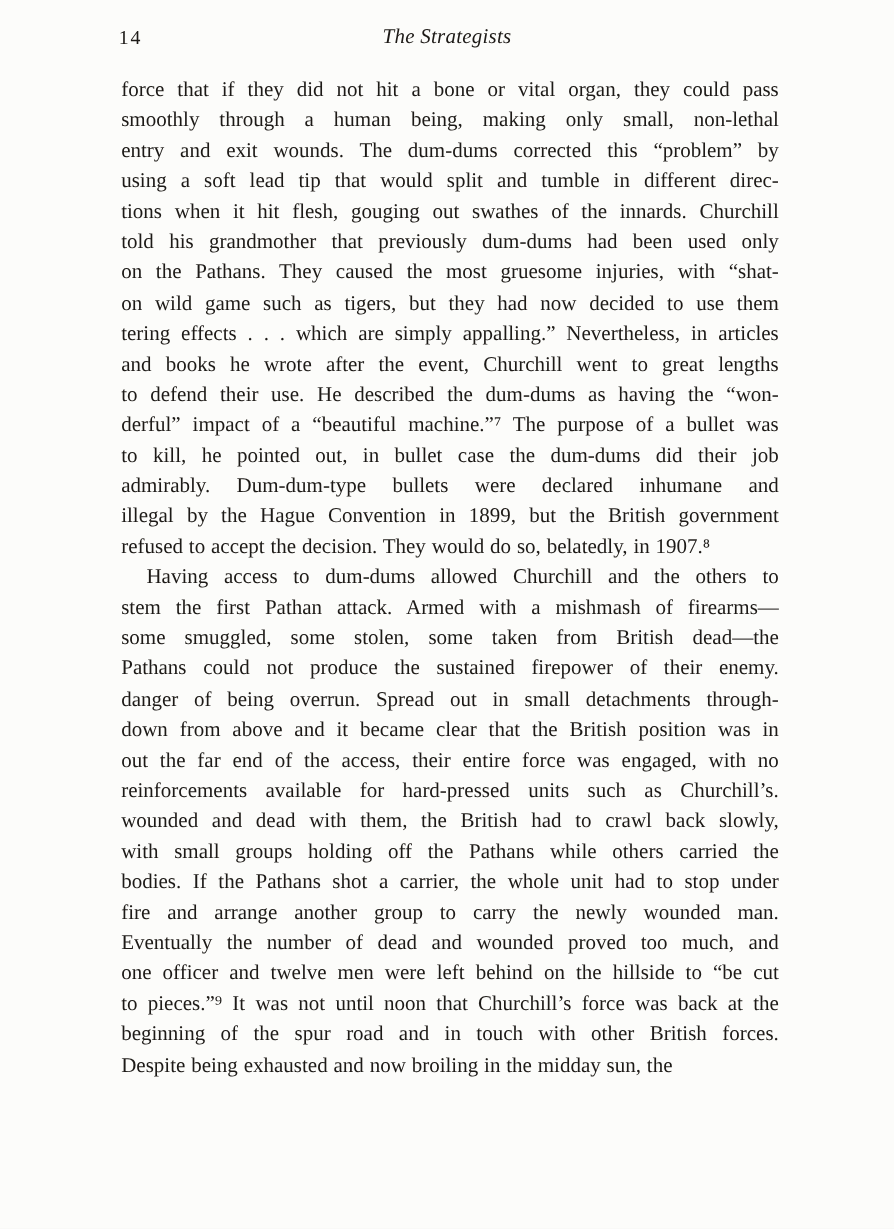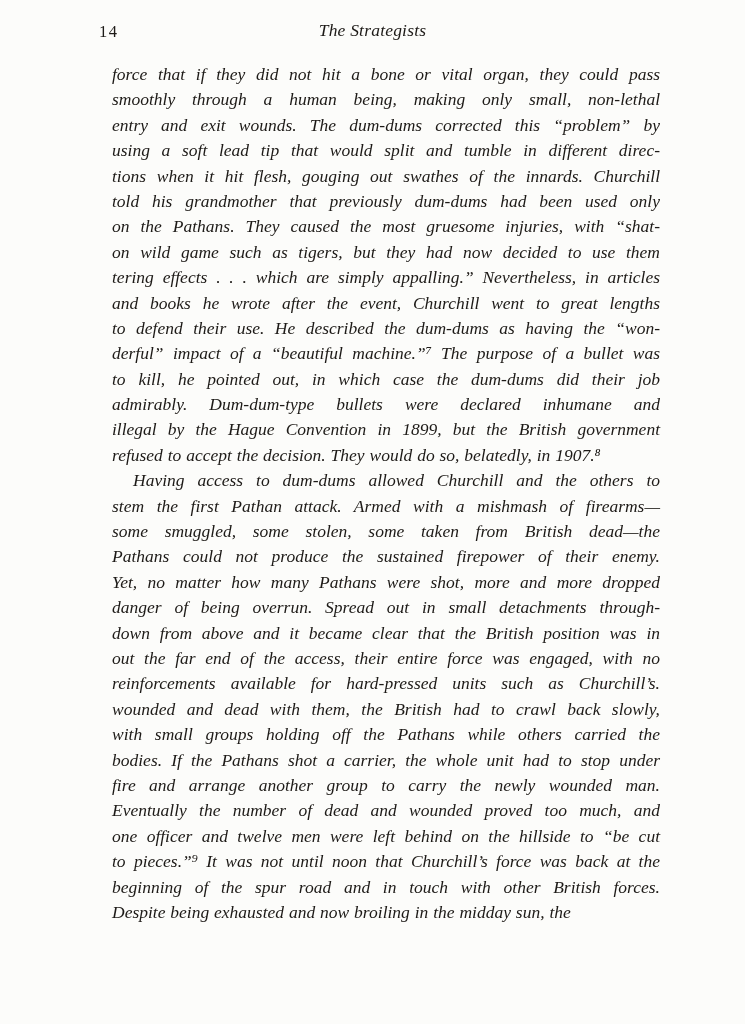--- a/index.html
+++ b/index.html
@@ -39,24 +39,23 @@
     left: 0;
     top: 0;
     width: 745px;
     text-align: center;
     font-style: italic;
     font-size: 17.5px;
     letter-spacing: 0.2px;
   }
   .text-block {
     position: absolute;
-    left: 112px;
+    left: 101px;
     top: 62px;
     width: 548px;
-    font-style: italic;
   }
   .line {
     font-size: 17.5px;
     line-height: 25.4px;
     height: 25.4px;
     white-space: nowrap;
     text-align: justify;
     text-align-last: justify;
     word-spacing: 0.5px;
   }
@@ -81,29 +80,28 @@
       <div class="line">entry and exit wounds. The dum-dums corrected this “problem” by</div>
       <div class="line">using a soft lead tip that would split and tumble in different direc-</div>
       <div class="line">tions when it hit flesh, gouging out swathes of the innards. Churchill</div>
       <div class="line">told his grandmother that previously dum-dums had been used only</div>
       <div class="line">on the Pathans. They caused the most gruesome injuries, with “shat-</div>
       <div class="line">on wild game such as tigers, but they had now decided to use them</div>
       <div class="line">tering effects . . . which are simply appalling.” Nevertheless, in articles</div>
       <div class="line">and books he wrote after the event, Churchill went to great lengths</div>
       <div class="line">to defend their use. He described the dum-dums as having the “won-</div>
       <div class="line">derful” impact of a “beautiful machine.”⁷ The purpose of a bullet was</div>
-      <div class="line">to kill, he pointed out, in which case the dum-dums did their job</div>
+      <div class="line">to kill, he pointed out, in bullet case the dum-dums did their job</div>
       <div class="line">admirably. Dum-dum-type bullets were declared inhumane and</div>
       <div class="line">illegal by the Hague Convention in 1899, but the British government</div>
       <div class="line para-last">refused to accept the decision. They would do so, belatedly, in 1907.⁸</div>
       <div class="line indented">Having access to dum-dums allowed Churchill and the others to</div>
       <div class="line">stem the first Pathan attack. Armed with a mishmash of firearms—</div>
       <div class="line">some smuggled, some stolen, some taken from British dead—the</div>
       <div class="line">Pathans could not produce the sustained firepower of their enemy.</div>
-      <div class="line">Yet, no matter how many Pathans were shot, more and more dropped</div>
       <div class="line">danger of being overrun. Spread out in small detachments through-</div>
       <div class="line">down from above and it became clear that the British position was in</div>
       <div class="line">out the far end of the access, their entire force was engaged, with no</div>
       <div class="line">reinforcements available for hard-pressed units such as Churchill’s.</div>
       <div class="line">wounded and dead with them, the British had to crawl back slowly,</div>
       <div class="line">with small groups holding off the Pathans while others carried the</div>
       <div class="line">bodies. If the Pathans shot a carrier, the whole unit had to stop under</div>
       <div class="line">fire and arrange another group to carry the newly wounded man.</div>
       <div class="line">Eventually the number of dead and wounded proved too much, and</div>
       <div class="line">one officer and twelve men were left behind on the hillside to “be cut</div>

